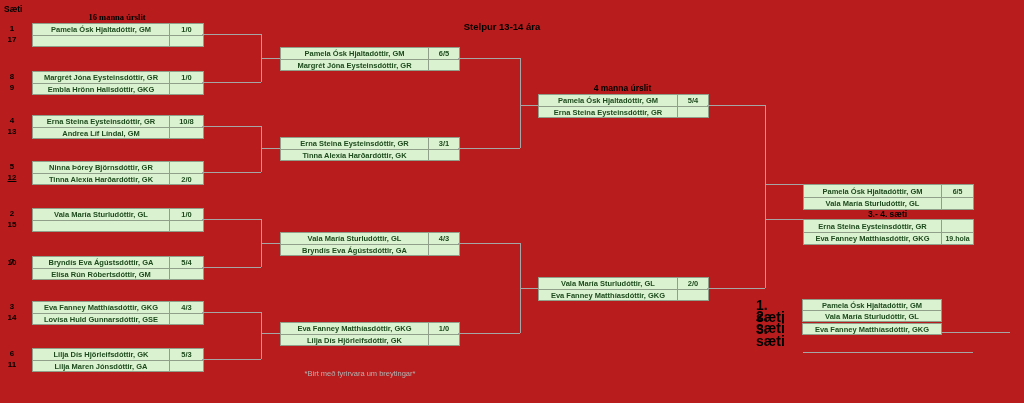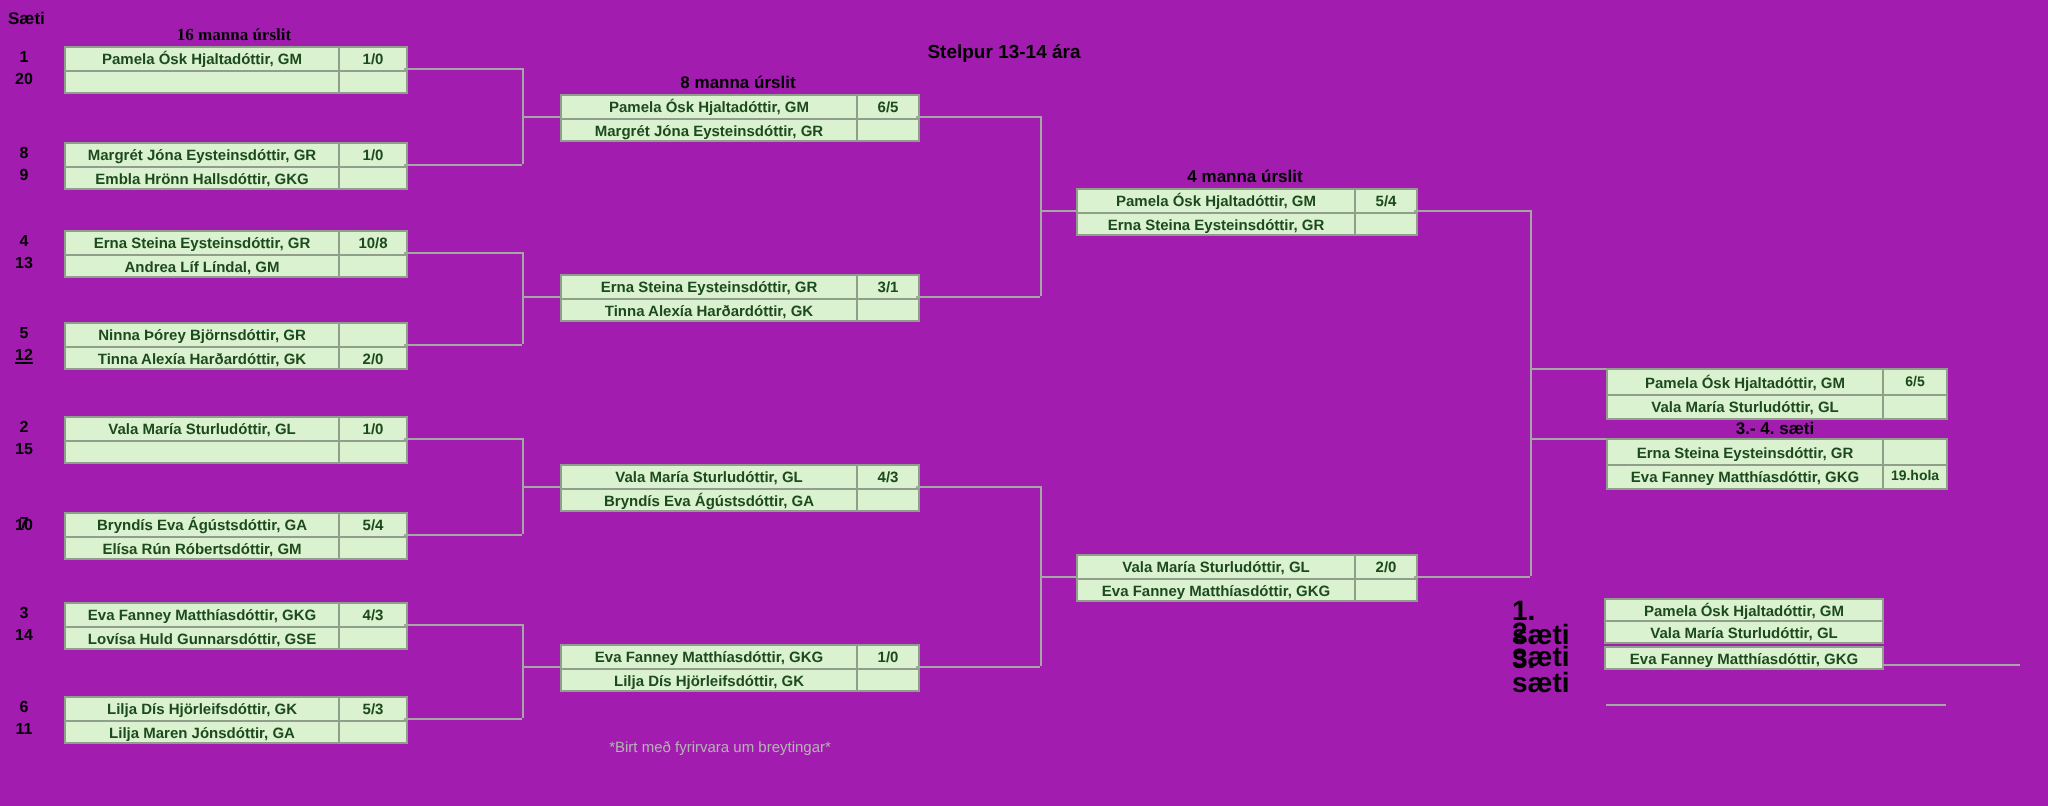--- a/index.html
+++ b/index.html
@@ -1,16 +1,16 @@
 <!DOCTYPE html>
 <html style="--box-fill: #daf2d0; --box-border: #8f9f8a; --box-text: #1d4a1d; --line: #a6a6a6; --footnote-text: #b3b3b3;"><head>
 <meta charset="utf-8">
 <style>
   html,body{margin:0;padding:0;background:#fff;}
-  .stage{position:relative;width:1024px;height:403px;background:#a21caf;
+  .stage{position:relative;width:1024px;height:403px;background:#b91c1c;
          font-family:"Liberation Sans",sans-serif;overflow:hidden;}
   .title{position:absolute;font-size:9.5px;font-weight:bold;color:#000;text-align:center;}
   .hdr{position:absolute;font-size:8.5px;font-weight:bold;color:#000;text-align:center;line-height:10px;}
   .seed{position:absolute;left:2px;width:20px;text-align:center;font-size:8px;font-weight:bold;
         color:#000;line-height:11px;}
   .match{position:absolute;border:1px solid var(--box-border);background:var(--box-fill);}
   .row{display:flex;height:11px;box-sizing:border-box;}
   .row + .row{border-top:1px solid var(--box-border);}
   .fin .row{height:12px;}
   .name{flex:1;display:flex;align-items:center;justify-content:center;font-size:7.5px;
@@ -32,27 +32,26 @@
   .footnote{position:absolute;font-size:7.5px;color:var(--footnote-text);text-align:center;}
 </style>
 </head>
 <body>
 
 <div class="stage">
 
   <div class="hdr" style="left:4px;top:4px;width:40px;text-align:left;">Sæti</div>
   <div class="title" style="left:397px;top:21px;width:210px;">Stelpur 13-14 ára</div>
   <div class="hdr" style="left:32px;top:12px;width:170px;font-family:Liberation Serif, serif;">16 manna úrslit</div>
-  <div class="hdr" style="left:280px;top:36px;width:178px;">8 manna úrslit</div>
   <div class="hdr" style="left:538px;top:83px;width:169px;text-align:center;">4 manna úrslit</div>
   <div class="hdr" style="left:803px;top:172px;width:169px;margin-top:26px;">Úrslit</div>
   <div class="hdr" style="left:803px;top:209px;width:169px;">3.- 4. sæti</div>
 
   <div class="seed" style="top:23px;">1</div>
-  <div class="seed" style="top:34px;">20</div>
+  <div class="seed" style="top:34px;">17</div>
   <div class="seed" style="top:71px;">8</div>
   <div class="seed" style="top:82px;">9</div>
   <div class="seed" style="top:115px;">4</div>
   <div class="seed" style="top:126px;">13</div>
   <div class="seed" style="top:161px;">5</div>
   <div class="seed" style="top:172px;text-decoration:underline;">12</div>
   <div class="seed" style="top:208px;">2</div>
   <div class="seed" style="top:219px;">15</div>
   <div class="seed" style="top:256px;">7</div>
   <div class="seed" style="top:257px;">10</div>

